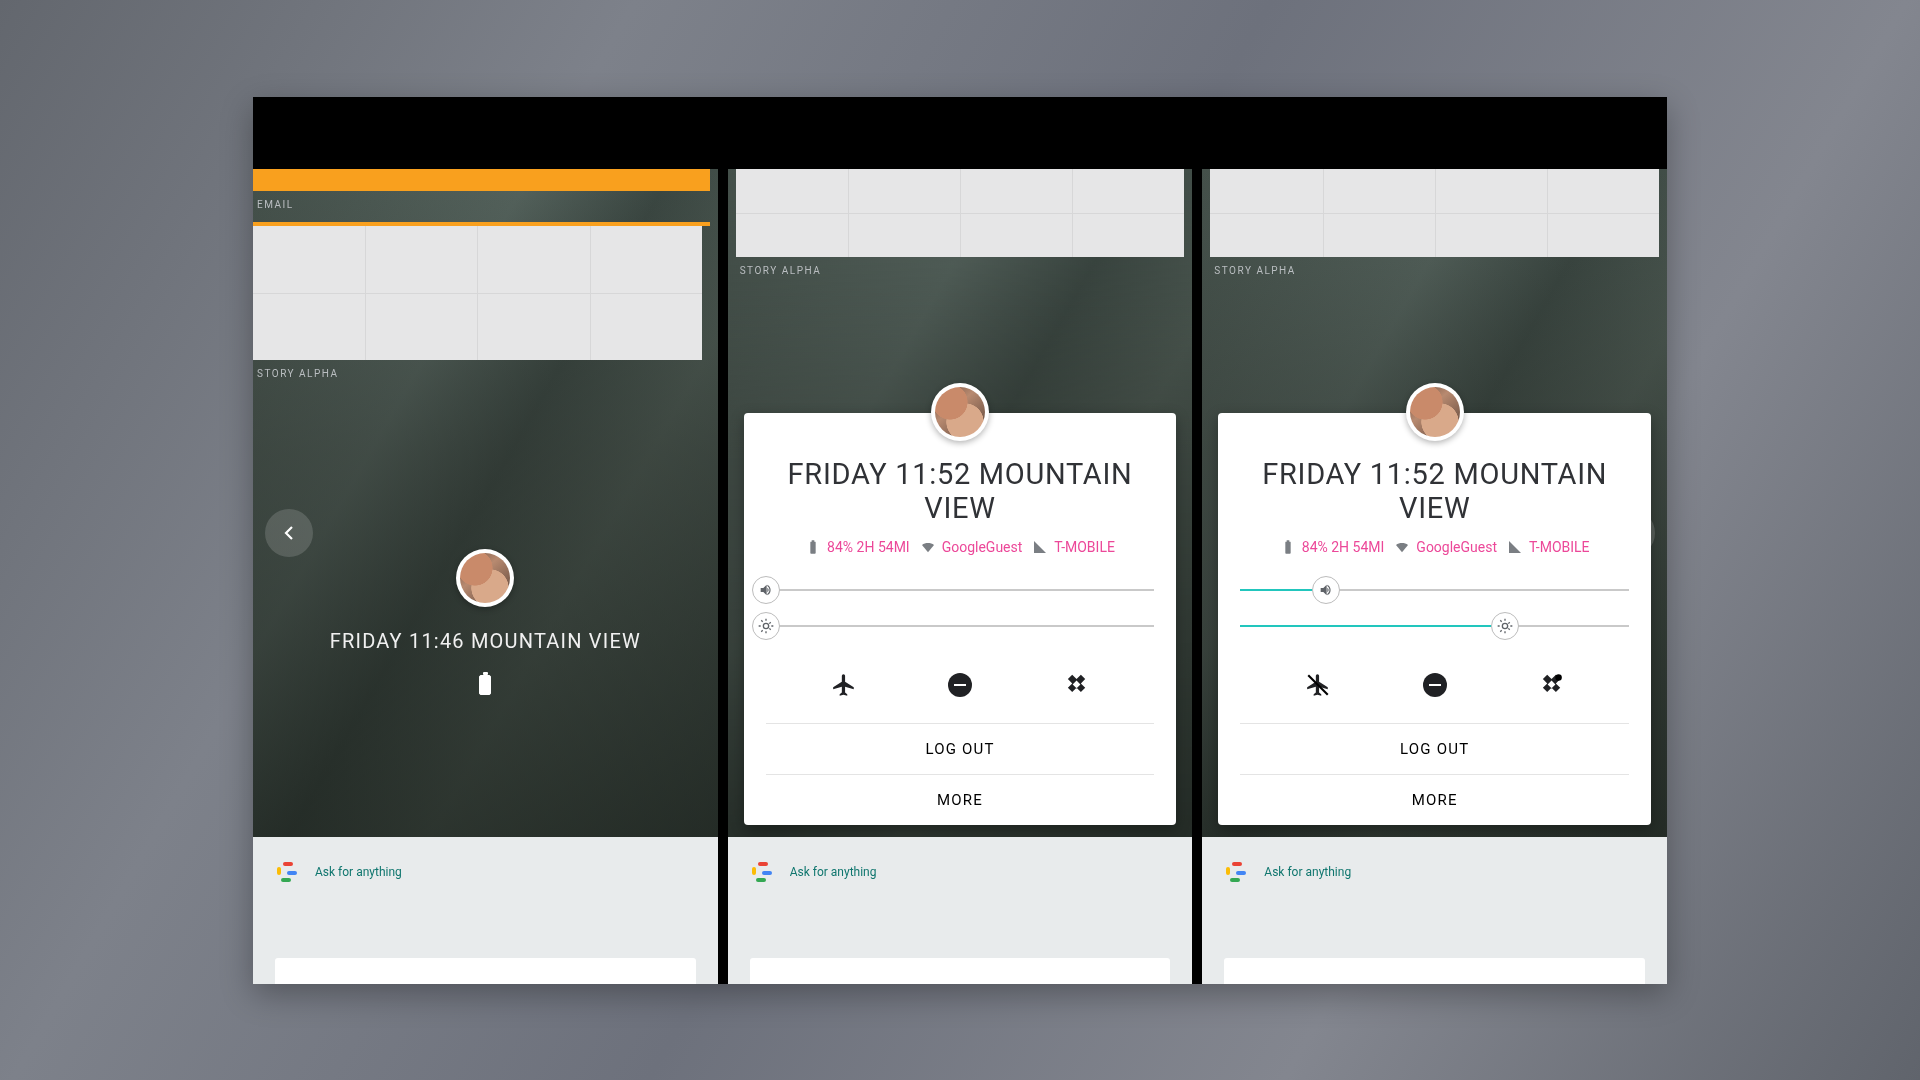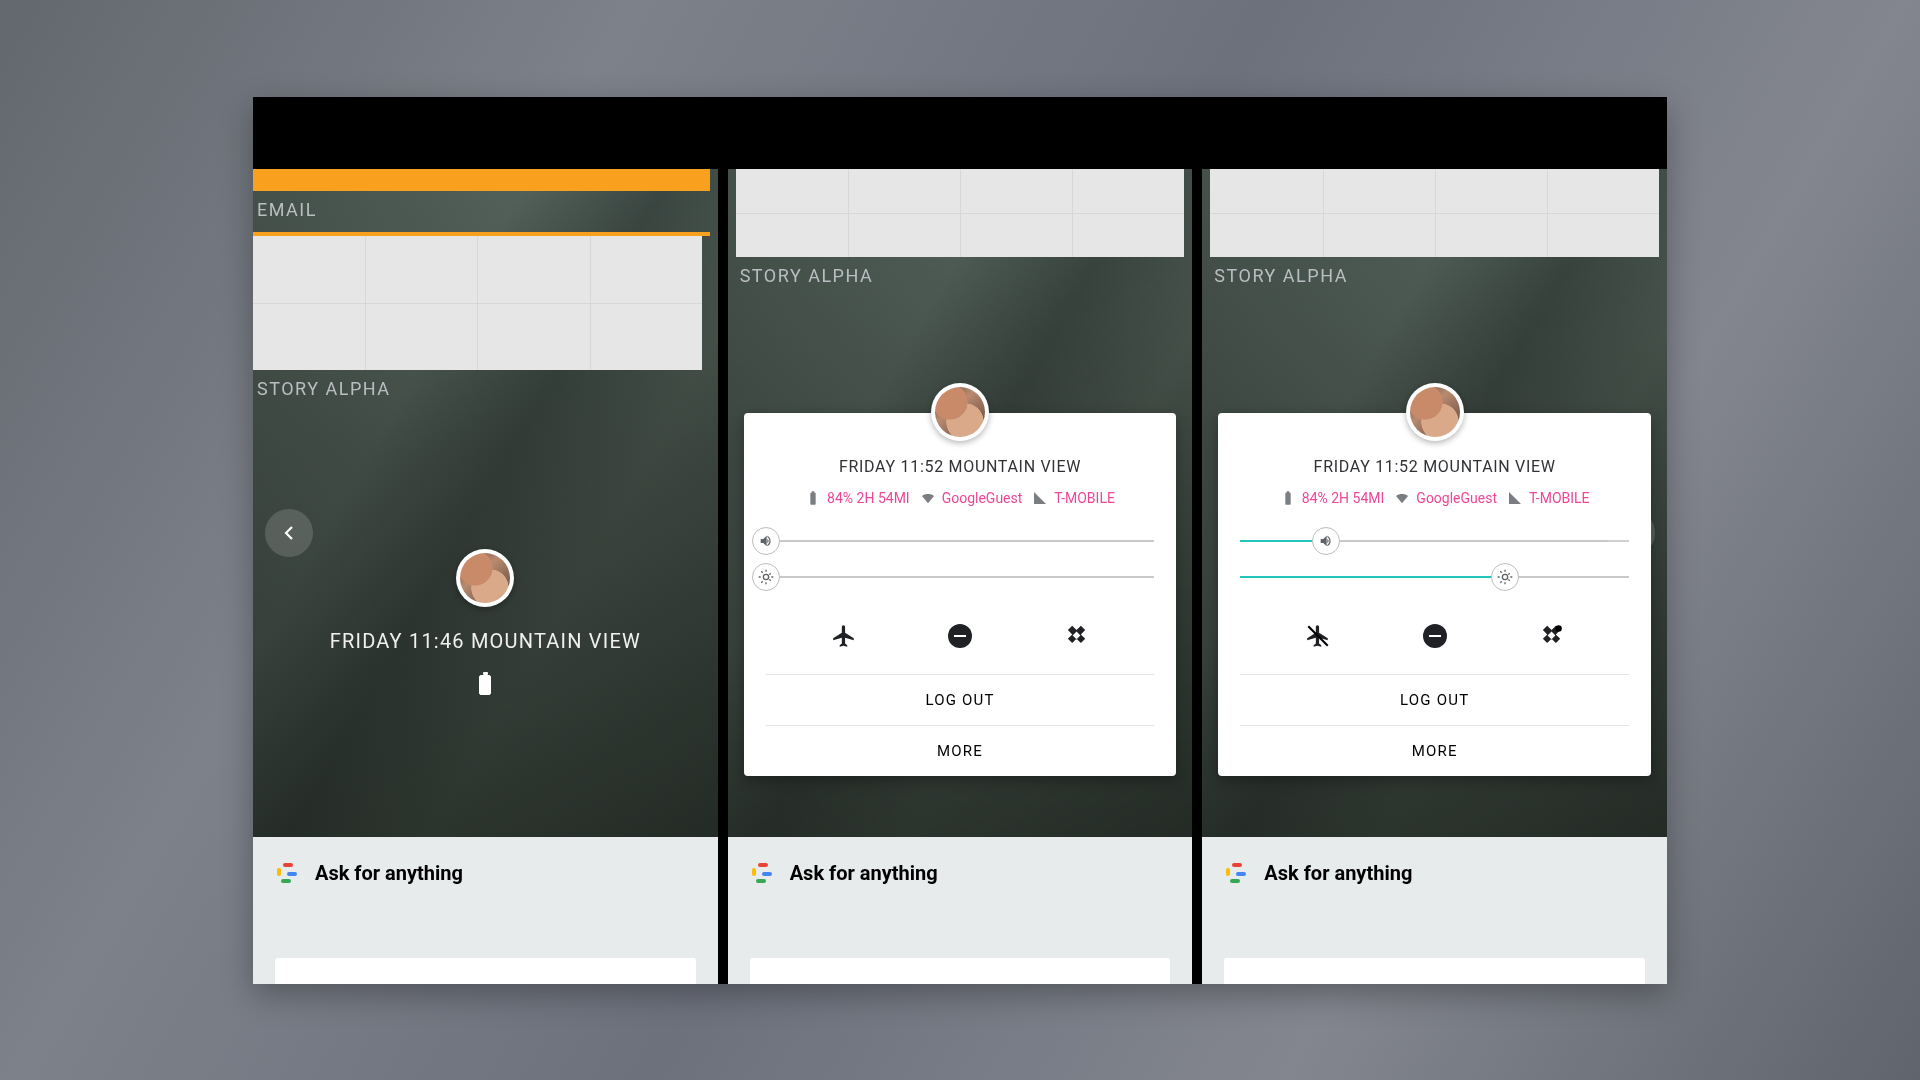--- a/index.html
+++ b/index.html
@@ -59,21 +59,21 @@
 
   .orange-strip {
     height: 22px;
     background: #f9a01e;
     margin: 0 8px 0 0;
   }
   .orange-strip-thin { height: 4px; background: #f9a01e; }
 
   .widget-label {
     color: #babec1;
-    font-size: 18px;
+    font-size: 10px;
     letter-spacing: 1.5px;
     padding: 8px 0 12px 4px;
   }
 
   .sheet-block {
     margin: 0 8px 0 0;
     background: #e6e6e7;
     height: 134px;
     position: relative;
   }
@@ -134,21 +134,21 @@
     color: #202124;
     padding: 44px 22px 0 22px;
   }
   .qs-avatar-wrap {
     position: absolute;
     left: 50%; top: -30px;
     transform: translateX(-50%);
   }
   .qs-dt {
     text-align: center;
-    font-size: 16px;
+    font-size: 29px;
     letter-spacing: 0.7px;
     color: #303236;
     margin-bottom: 14px;
   }
   .status-row {
     display: flex; align-items: center; justify-content: center;
     gap: 10px;
     font-size: 14px;
     color: #ec4899;
     margin-bottom: 20px;
@@ -222,21 +222,21 @@
   .search-line {
     display: flex; align-items: center; gap: 18px;
   }
   .g-logo { width: 22px; height: 22px; position: relative; }
   .g-logo span { position: absolute; border-radius: 3px; }
   .g-r { width: 10px; height: 4px; background: #ea4335; left: 8px; top: 1px; }
   .g-y { width: 4px; height: 8px; background: #fbbc05; left: 2px; top: 6px; }
   .g-g { width: 10px; height: 4px; background: #34a853; left: 6px; bottom: 1px; }
   .g-b { width: 10px; height: 4px; background: #4285f4; right: 0; top: 10px; }
   .search-placeholder {
-    color: #000000; font-size: 20px; font-weight: bold;
+    color: #0f766e; font-size: 12px;
   }
   .footer-strip {
     position: absolute; left: 22px; right: 22px; bottom: 0; height: 26px;
     background: #ffffff; border-radius: 3px 3px 0 0;
   }
 </style>
 </head>
 <body>
 
 <div class="board">

